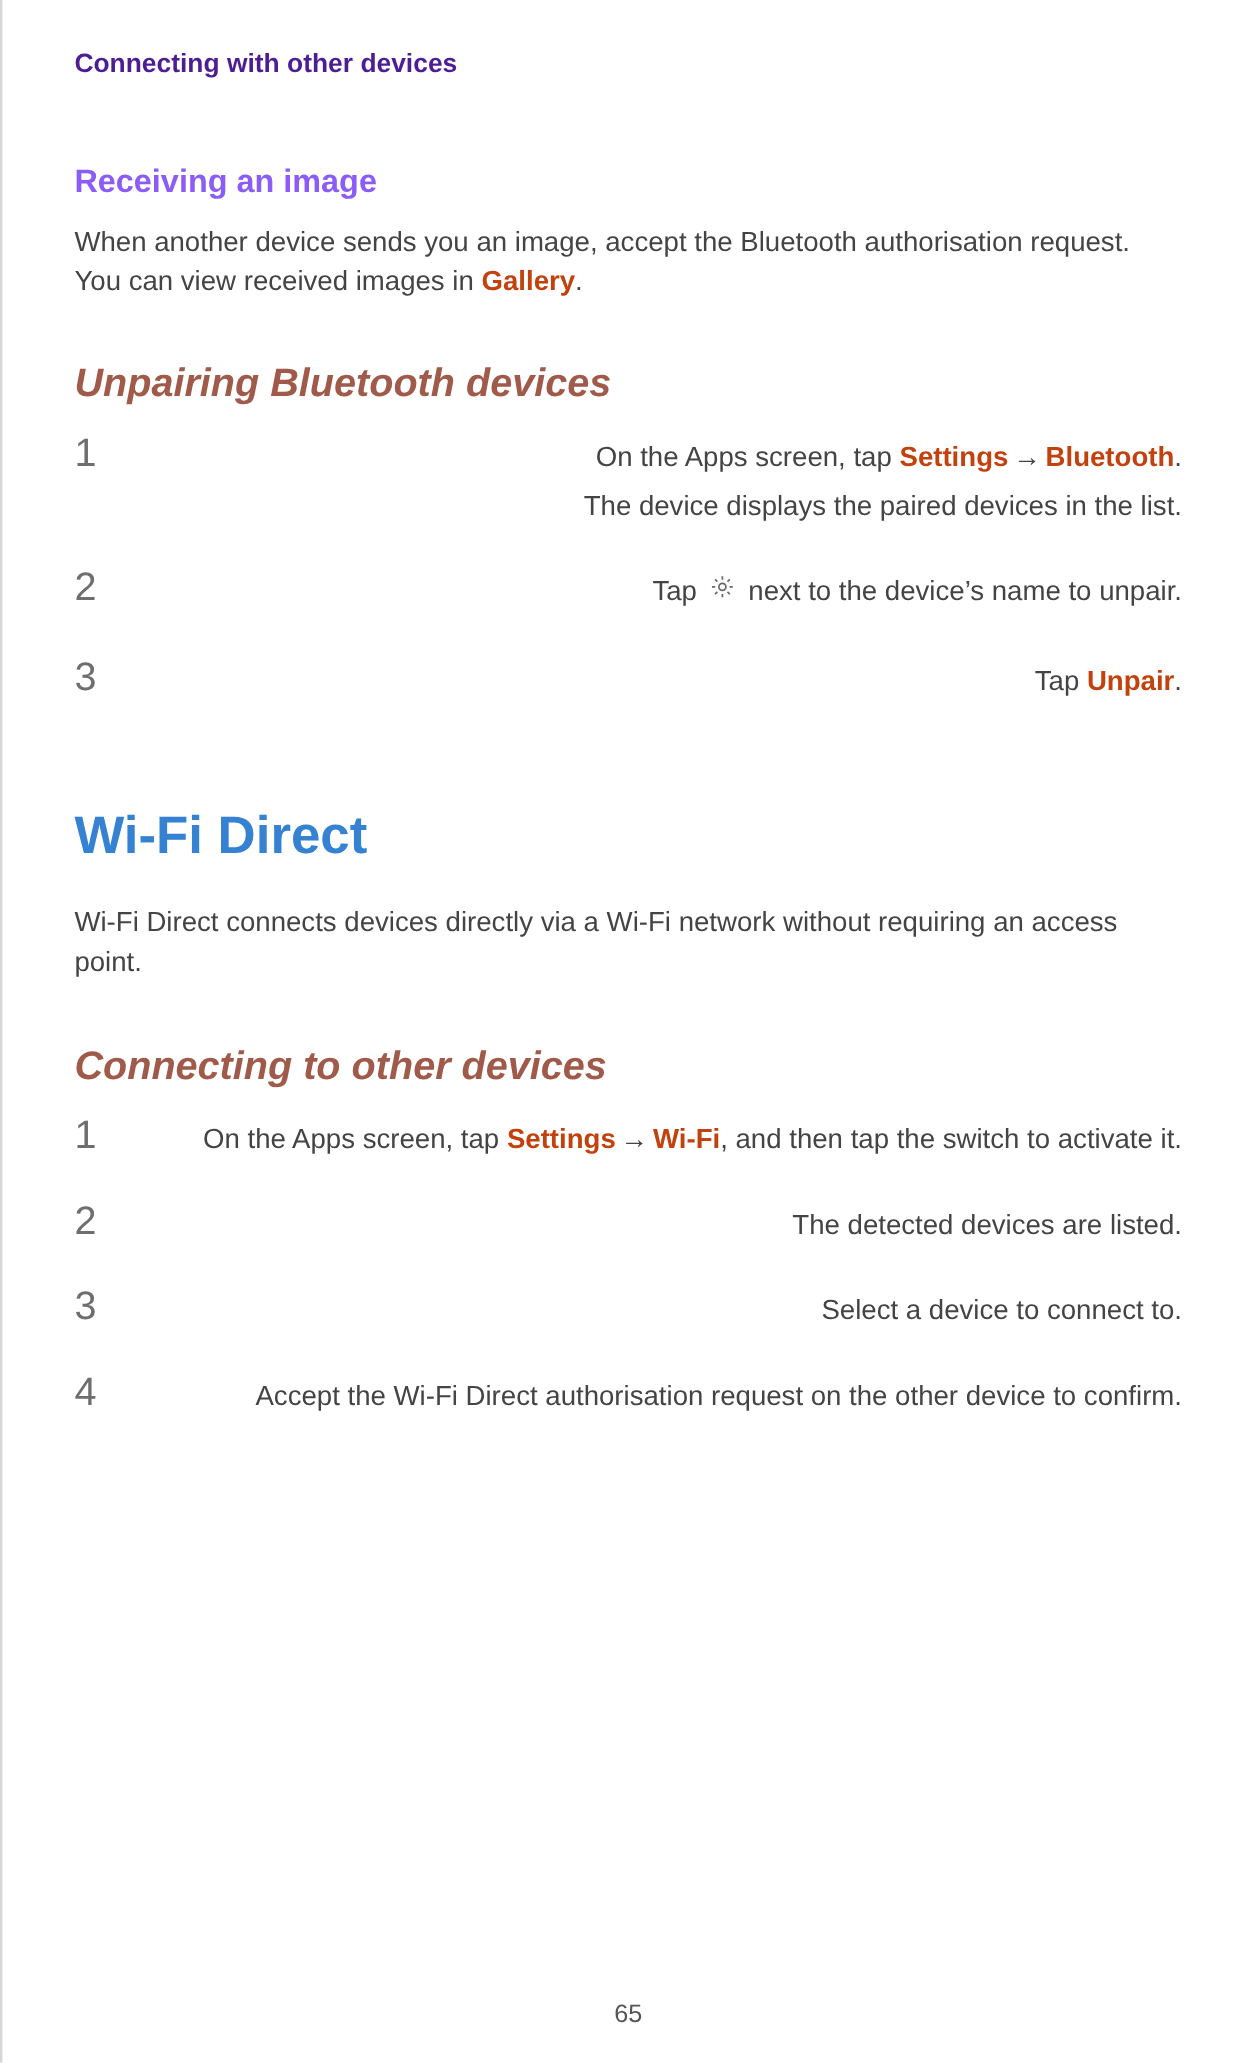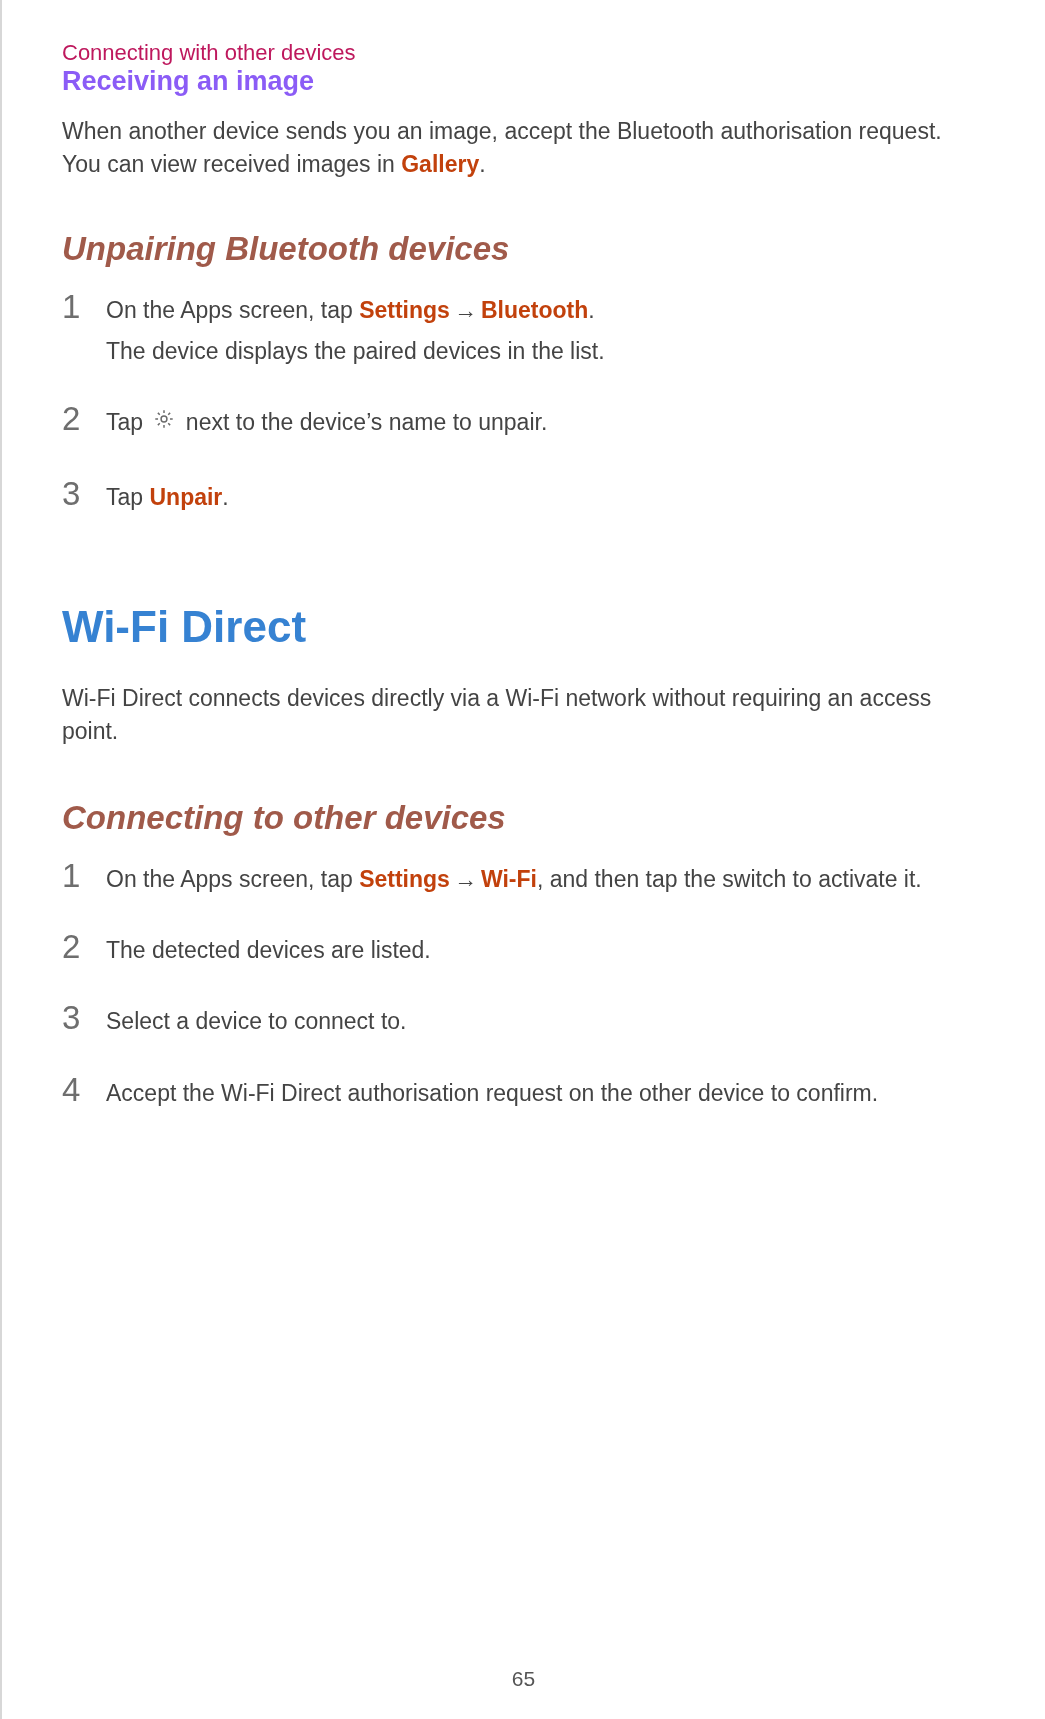--- a/index.html
+++ b/index.html
@@ -12,22 +12,23 @@
   .page {
     width: 1045px;
     height: 1719px;
     box-sizing: border-box;
     padding: 40px 60px 0 60px;
     position: relative;
     border-left: 2px solid #d7d7d7;
   }
   .header-breadcrumb {
     font-size: 22px;
-    color: #be185d;
-    font-weight: 400;
+    color: #4c1d95;
+    font-weight: 700;
+    margin-bottom: 70px;
   }
   .h3-title {
     font-size: 27px;
     font-weight: 600;
     color: #8b5cf6;
     margin: 0 0 18px 0;
   }
   .body-text {
     font-size: 23px;
     color: #444;
@@ -67,20 +68,21 @@
   .step-body {
     flex: 1;
     margin-top: 2px;
   }
   .step-body .line {
     font-size: 23px;
     color: #444;
     font-weight: 300;
     line-height: 1.45;
     margin: 0 0 8px 0;
+    text-align: right;
   }
   .bold {
     font-weight: 600;
     color: #c2410c;
   }
   .arrow {
     margin: 0 4px;
   }
   .gear-icon {
     display: inline-block;

